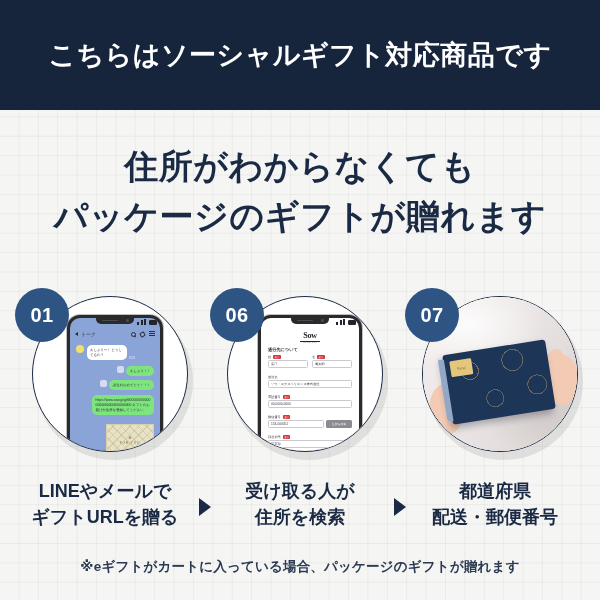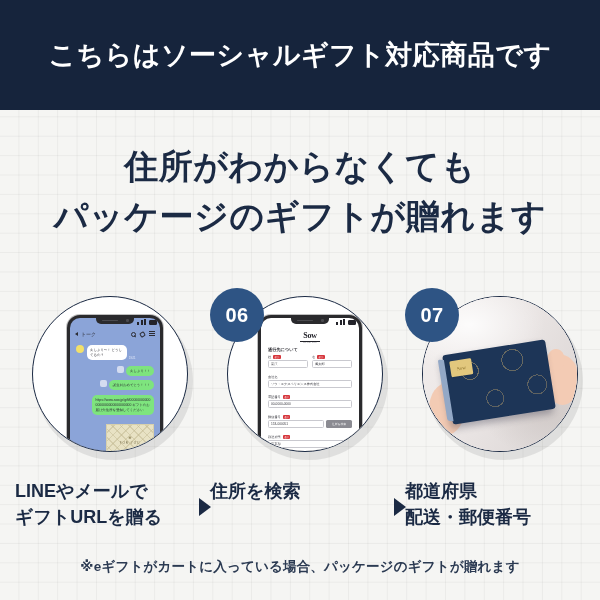--- a/index.html
+++ b/index.html
@@ -241,21 +241,21 @@
     border-radius:1.5px;
     display:flex; align-items:center; justify-content:center;
     font-size:5px; color:#8a6f2c; font-family:"Liberation Serif",serif;
     box-shadow:0 1px 2px rgba(0,0,0,0.12);
   }
 
   
   #captions { position:absolute; top:478px; left:0; width:600px; height:62px; }
   .cap {
     position:absolute; top:0; width:180px;
-    text-align:left; color:#1b2a44;
+    text-align:center; color:#1b2a44;
     font-size:18px; font-weight:bold; line-height:1.45;
   }
   .cap.c1 { left:15px; } .cap.c2 { left:210px; } .cap.c3 { left:405px; }
   .cap span { display:block; white-space:nowrap; }
   .arrow {
     position:absolute; top:20px;
     width:0; height:0;
     border-top:9px solid transparent;
     border-bottom:9px solid transparent;
     border-left:12px solid #1b2a44;
@@ -347,20 +347,21 @@
           <div class="statusbar">
             <i></i>
             <i></i>
             <i></i>
             <span class="bat"></span>
           </div>
 
         </div>
 
       </div>
+      <div class="badge">01</div>
     </div>
 
     <div class="step s2">
       <div class="disc-shadow"></div>
       <div class="disc">
 
         <div class="phone" style="left:30px; top:18px; width:104px; height:152px;">
           <div class="phone-screen form-screen">
 
             <div class="sow-logo">
@@ -462,20 +463,21 @@
 
   </div>
 
   <div id="captions">
     <div class="cap c1">
       <span>LINEやメールで</span>
       <span>ギフトURLを贈る</span>
     </div>
     <div class="arrow a1"></div>
     <div class="cap c2">
+      <span>受け取る人が</span>
       <span>住所を検索</span>
     </div>
     <div class="arrow a2"></div>
     <div class="cap c3">
       <span>都道府県</span>
       <span>配送・郵便番号</span>
     </div>
   </div>
 
   <div id="note">※eギフトがカートに入っている場合、パッケージのギフトが贈れます</div>

